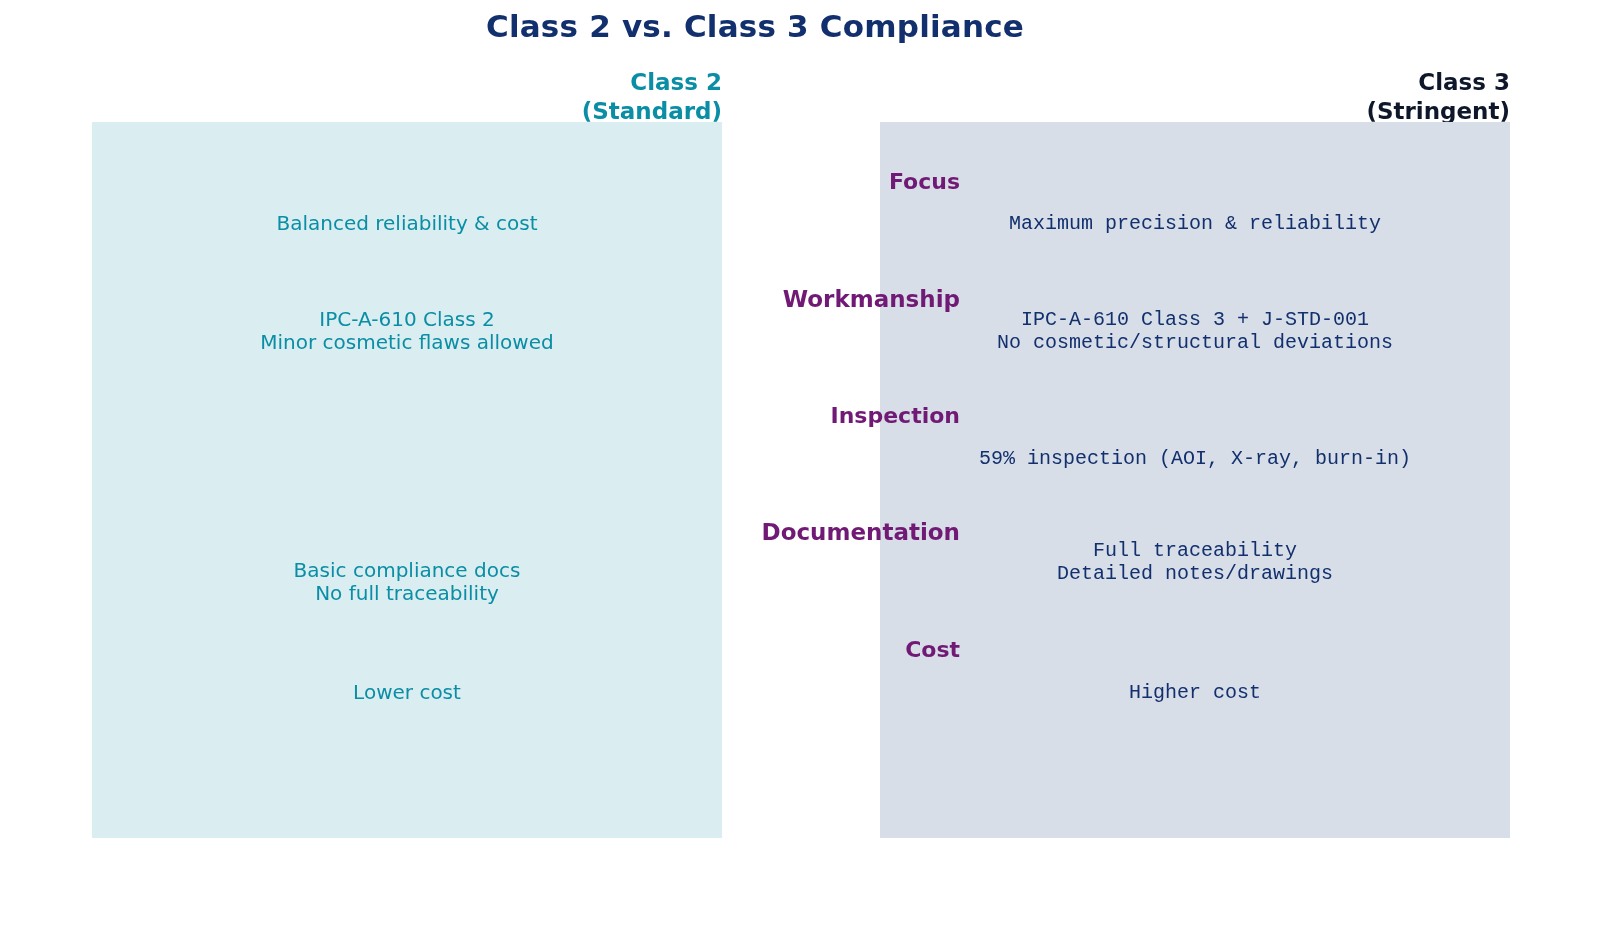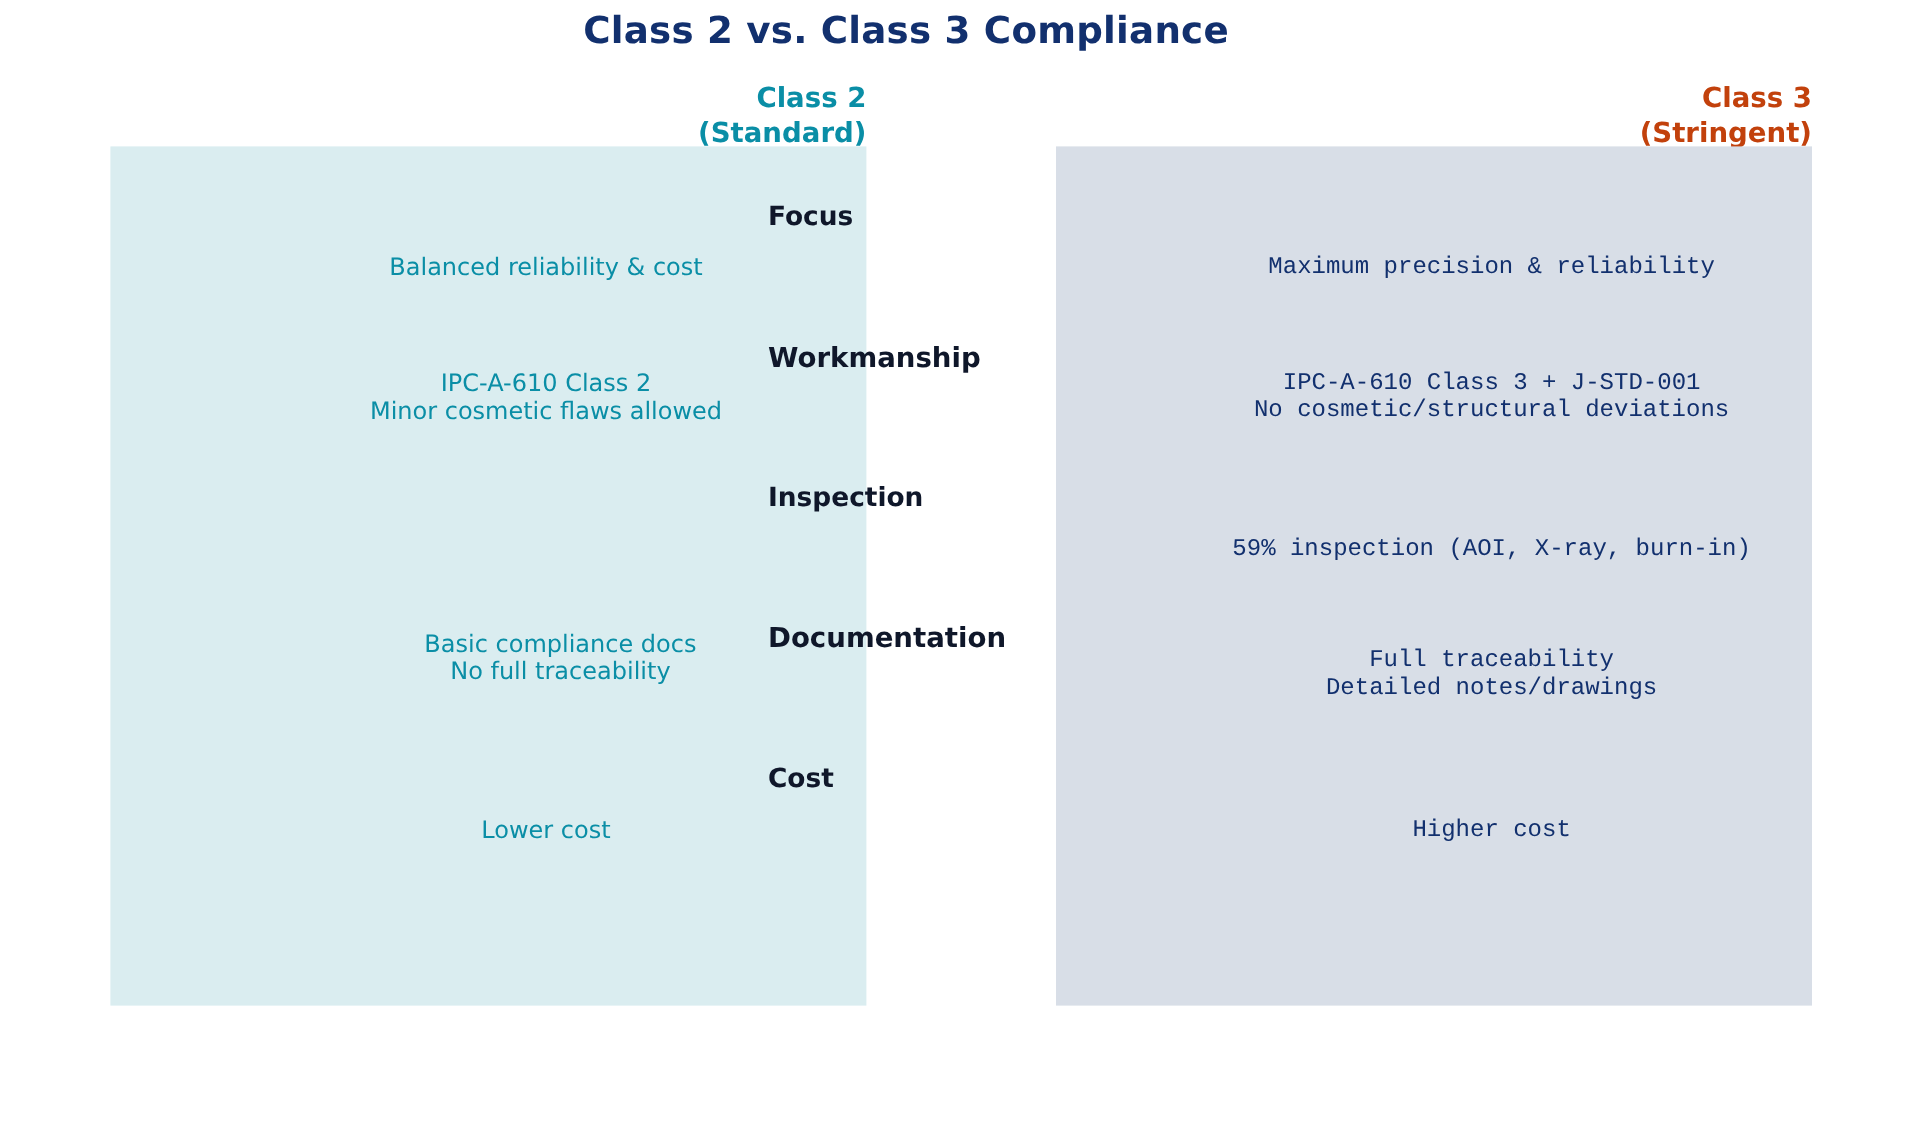--- a/index.html
+++ b/index.html
@@ -45,21 +45,21 @@
   .col-header.left {
     left: 92px;
     width: 630px;
     top: 68px;
     color: #0a8ea6;
   }
   .col-header.right {
     left: 880px;
     width: 630px;
     top: 68px;
-    color: #c2410c;
+    color: #0f172a;
   }
 
   
   .panel {
     position: absolute;
     top: 122px;
     height: 716px;
   }
   .panel.left {
     left: 92px;
@@ -77,36 +77,35 @@
     position: absolute;
     left: 640px;
     top: 122px;
     width: 320px;
     height: 716px;
   }
   .category-label {
     position: absolute;
     left: 0;
     width: 320px;
-    text-align: left;
+    text-align: right;
     font-weight: bold;
-    color: #0f172a;
+    color: #701a75;
     transform: translateY(-50%);
     white-space: nowrap;
   }
 
   
   .row-text {
     position: absolute;
     text-align: center;
     font-size: 20px;
     line-height: 23px;
     white-space: pre-line;
     transform: translateY(-50%);
-    margin-left: 48px;
   }
   .row-text.left {
     left: 92px;
     width: 630px;
     color: #0a8ea6;
   }
   .row-text.right {
     left: 880px;
     width: 630px;
     color: #12306e;
@@ -133,21 +132,21 @@
     <div class="category-label" style="top:59px;font-size:22px;">Focus</div>
     <div class="category-label" style="top:177px;font-size:23px;">Workmanship</div>
     <div class="category-label" style="top:293px;font-size:22px;">Inspection</div>
     <div class="category-label" style="top:410px;font-size:23px;">Documentation</div>
     <div class="category-label" style="top:527px;font-size:22px;">Cost</div>
   </div>
 
   <div class="row-text left" style="top:223px;">Balanced reliability &amp; cost</div>
   <div class="row-text left" style="top:331px;">IPC-A-610 Class 2
 Minor cosmetic flaws allowed</div>
-  <div class="row-text left" style="top:548px;padding-left:12px;">Basic compliance docs
+  <div class="row-text left" style="top:582px;">Basic compliance docs
 No full traceability</div>
   <div class="row-text left" style="top:692px;">Lower cost</div>
 
   <div class="row-text right" style="top:223px;">Maximum precision &amp; reliability</div>
   <div class="row-text right" style="top:331px;">IPC-A-610 Class 3 + J-STD-001
 No cosmetic/structural deviations</div>
   <div class="row-text right" style="top:458px;">59% inspection (AOI, X-ray, burn-in)</div>
   <div class="row-text right" style="top:562px;">Full traceability
 Detailed notes/drawings</div>
   <div class="row-text right" style="top:692px;text-align:center;">Higher cost</div>

